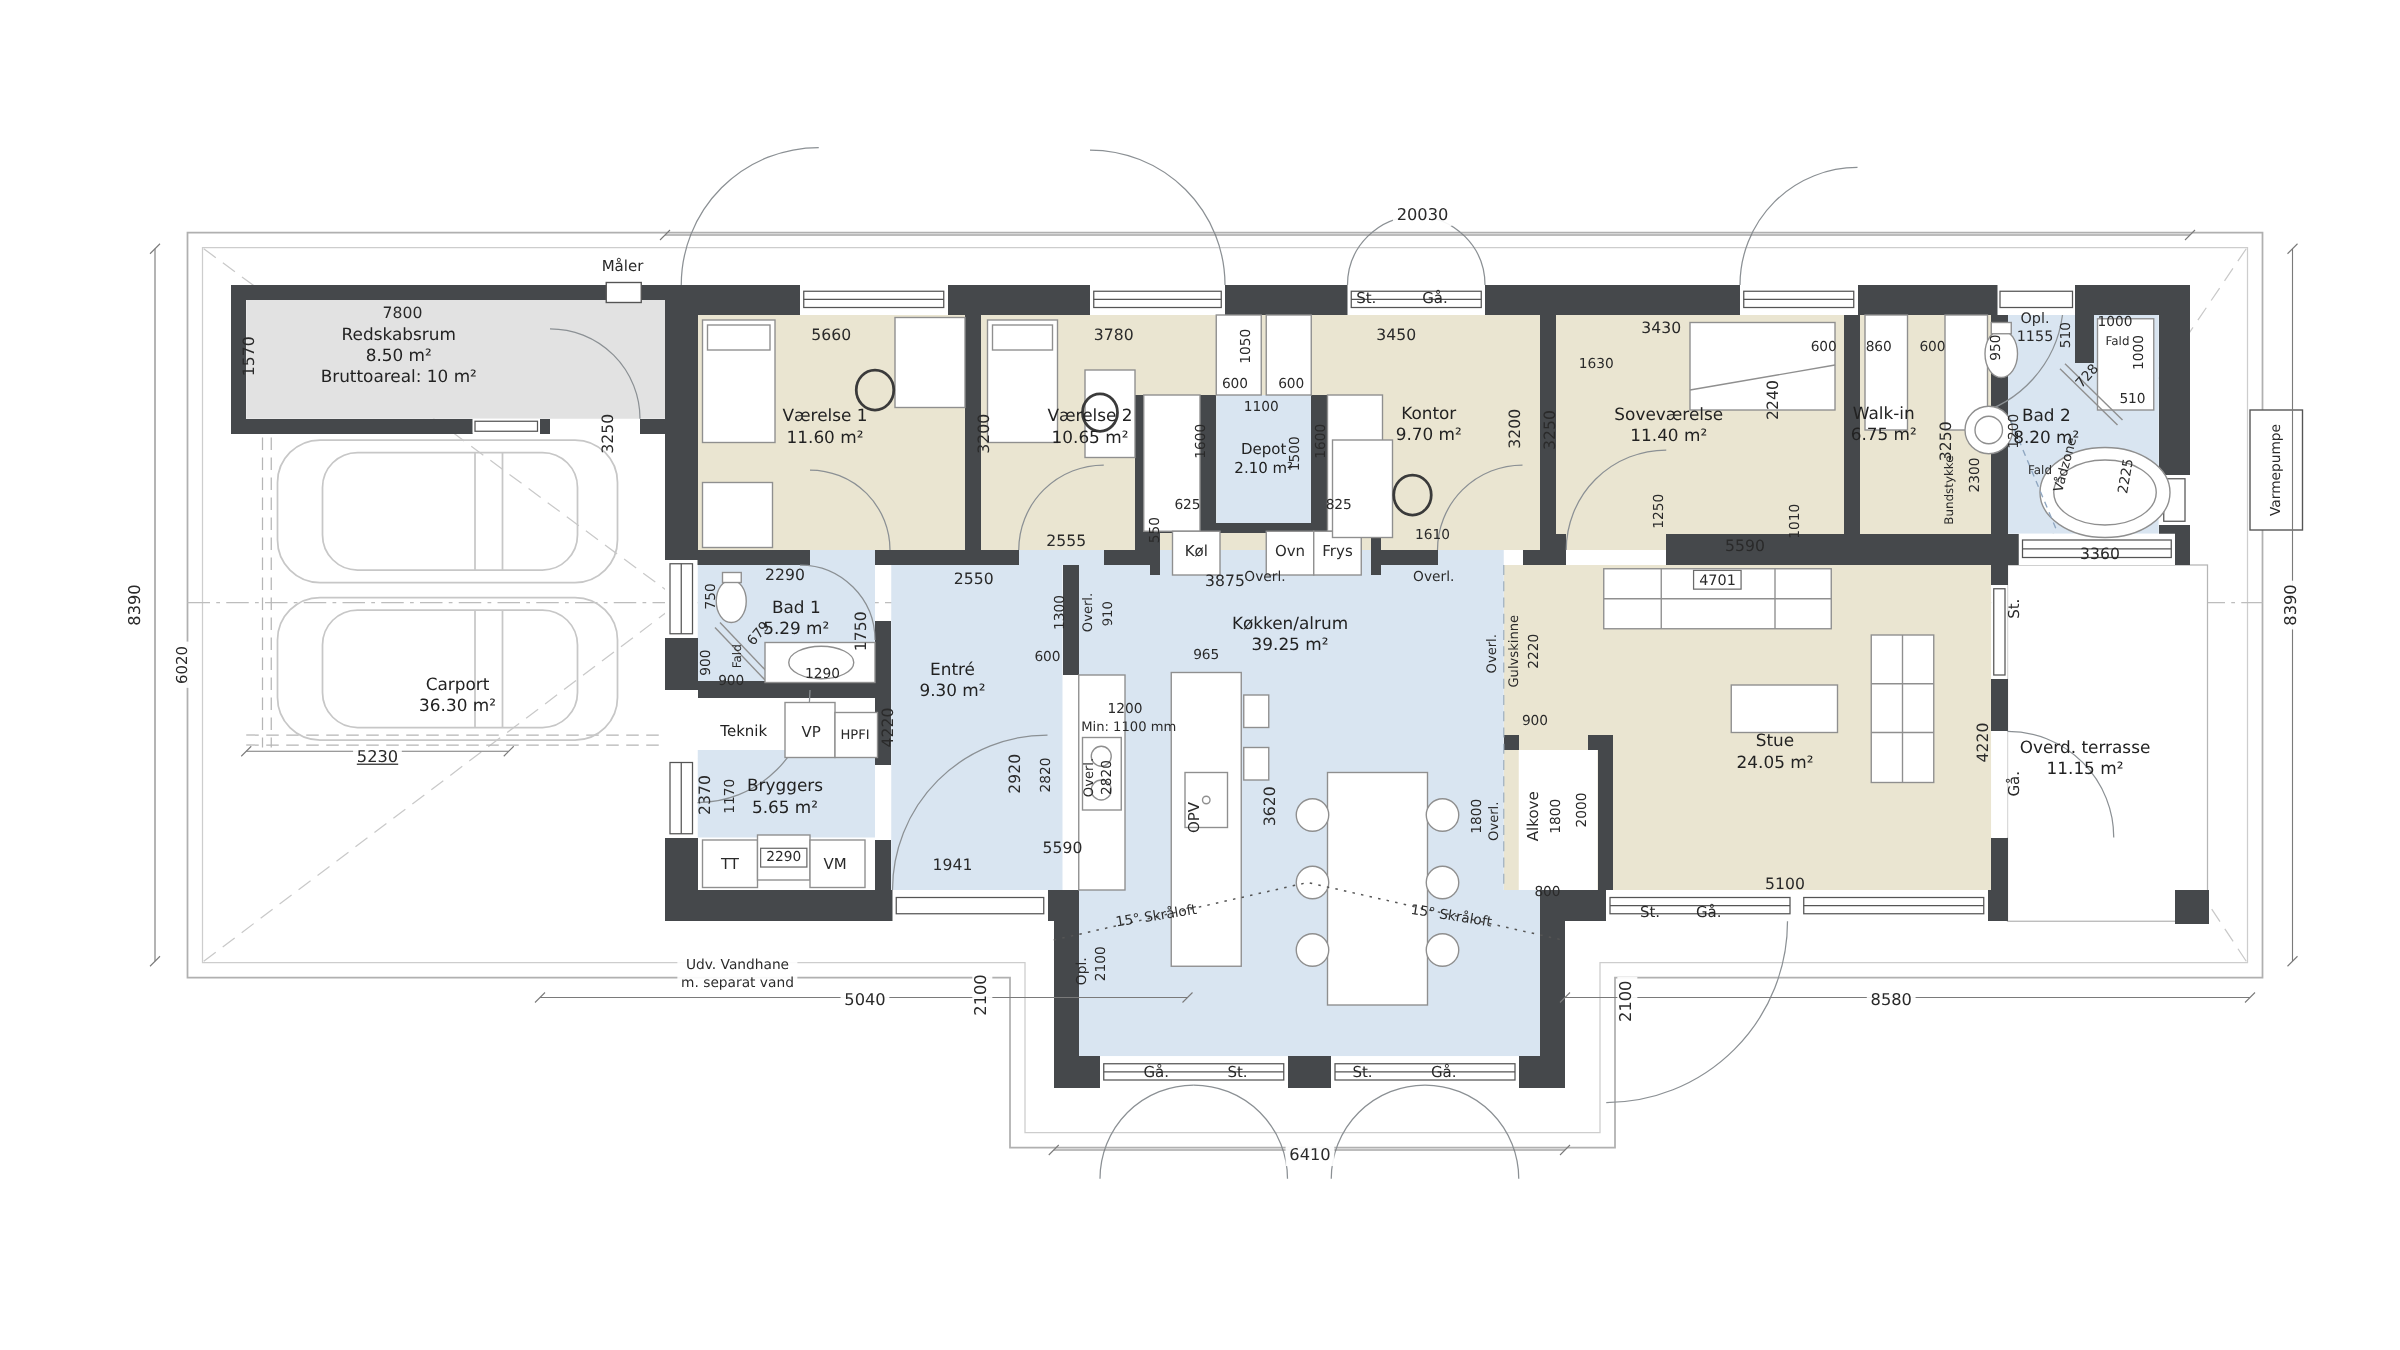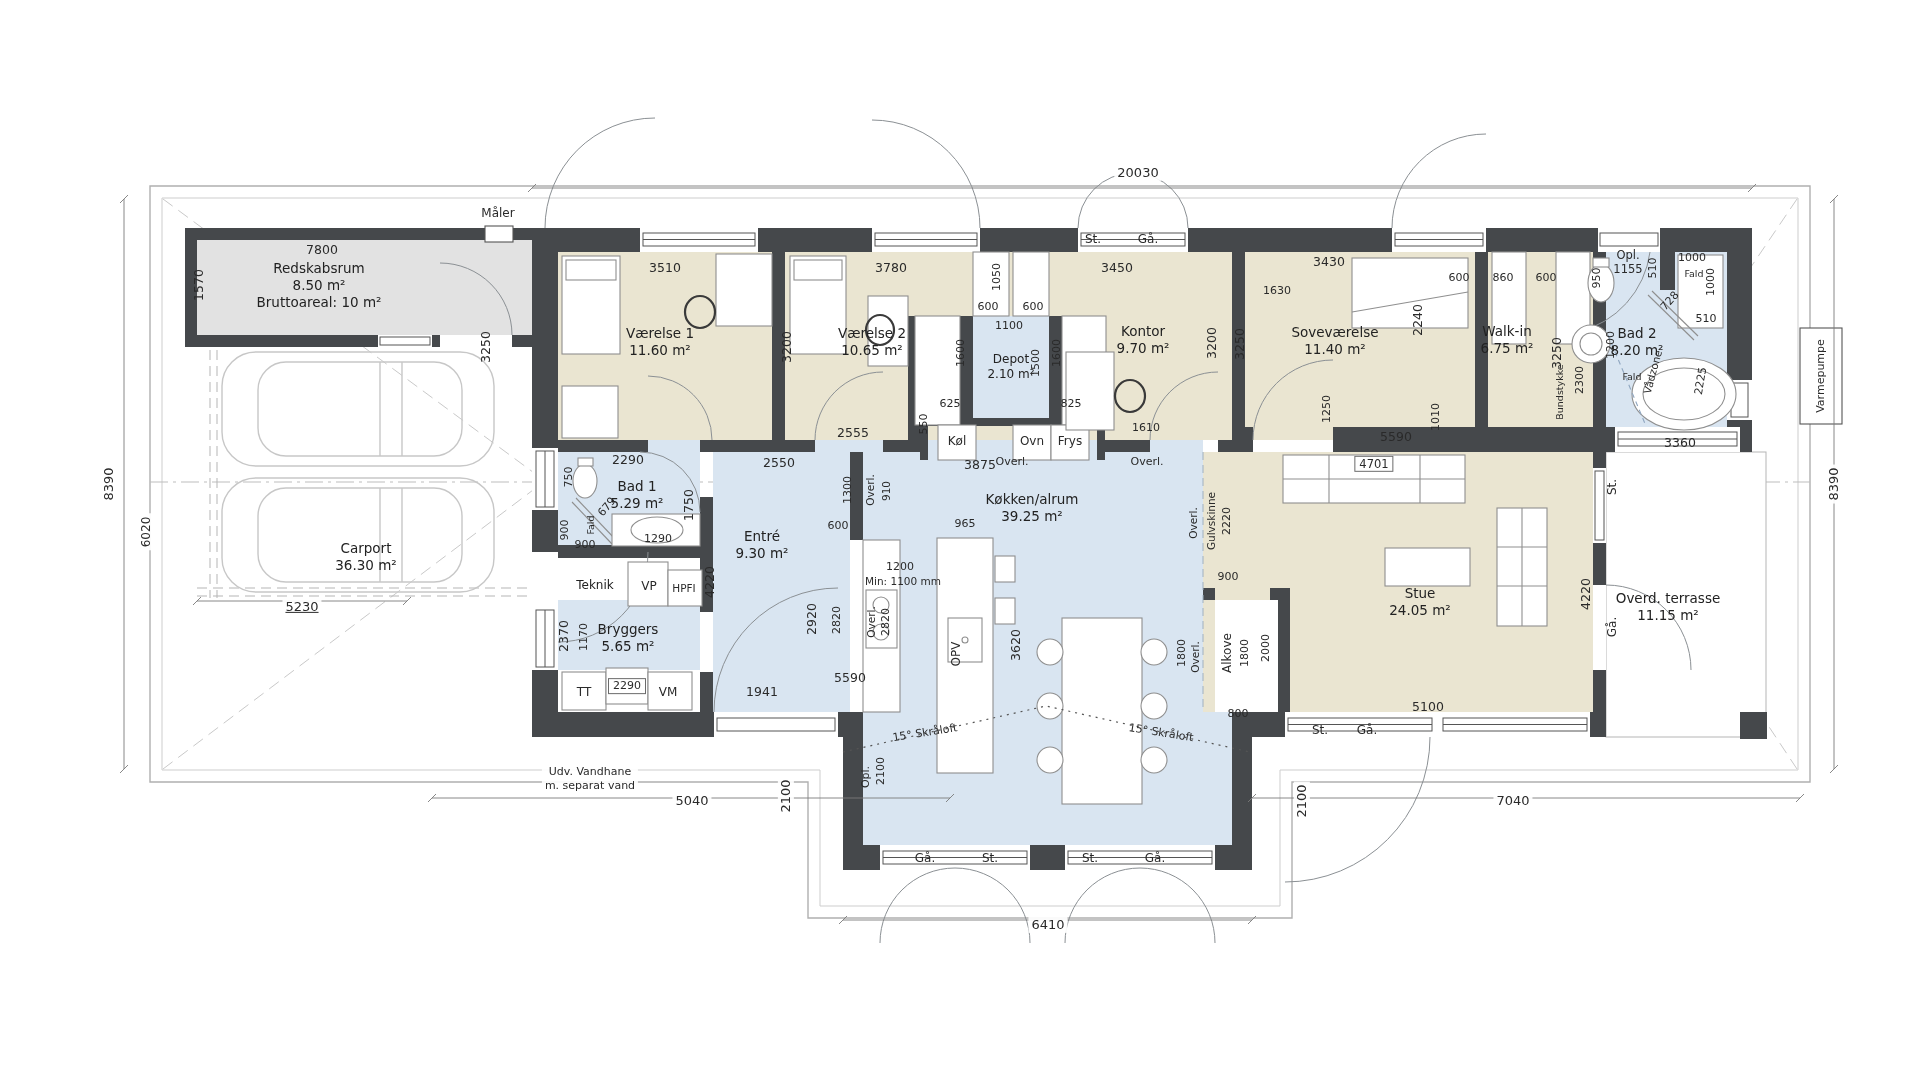--- a/index.html
+++ b/index.html
@@ -414,40 +414,40 @@
       <div class="lbl k-f" style="left: 1070px; top: 441px; --r: 0deg;">Frys</div>
       <div class="lbl k-f" style="left: 956px; top: 654px; --r: -90deg;">OPV</div>
       <div class="lbl k-f" style="left: 1227px; top: 653px; --r: -90deg;">Alkove</div>
       <div class="lbl k-s" style="left: 1138px; top: 173px; --r: 0deg;">20030</div>
       <div class="lbl k-s" style="left: 109px; top: 484px; --r: -90deg;">8390</div>
       <div class="lbl k-s" style="left: 1834px; top: 484px; --r: -90deg;">8390</div>
       <div class="lbl k-s" style="left: 146px; top: 532px; --r: -90deg; font-size: 12px;">6020</div>
       <div class="lbl k-s" style="left: 302px; top: 607px; text-decoration: underline; --r: 0deg;">5230</div>
       <div class="lbl k-s" style="left: 692px; top: 801px; --r: 0deg;">5040</div>
       <div class="lbl k-s" style="left: 1048px; top: 925px; text-align: right; --r: 0deg;">6410</div>
-      <div class="lbl k-s" style="left: 1513px; top: 801px; --r: 0deg;">7040</div>
+      <div class="lbl k-s" style="left: 1513px; top: 801px; --r: 0deg;">8580</div>
       <div class="lbl k-s" style="left: 786px; top: 796px; --r: -90deg;">2100</div>
       <div class="lbl k-s" style="left: 1302px; top: 801px; --r: -90deg;">2100</div>
       <div class="lbl k-s" style="left: 590px; top: 779px; --r: 0deg; font-size: 11px; white-space: pre;">Udv. Vandhane
 m. separat vand</div>
       <div class="lbl k-s" style="left: 1821px; top: 376px; --r: -90deg; font-size: 11px;">Varmepumpe</div>
       <div class="lbl k-s" style="left: 498px; top: 213px; --r: 0deg; font-size: 12px;">Måler</div>
       <div class="lbl k-w" style="left: 1093px; top: 239px; --r: 0deg;">St.</div>
       <div class="lbl k-w" style="left: 1148px; top: 239px; --r: 0deg;">Gå.</div>
       <div class="lbl k-w" style="left: 925px; top: 858px; --r: 0deg;">Gå.</div>
       <div class="lbl k-w" style="left: 990px; top: 858px; --r: 0deg;">St.</div>
       <div class="lbl k-w" style="left: 1090px; top: 858px; --r: 0deg;">St.</div>
       <div class="lbl k-w" style="left: 1155px; top: 858px; --r: 0deg;">Gå.</div>
       <div class="lbl k-w" style="left: 1320px; top: 730px; --r: 0deg;">St.</div>
       <div class="lbl k-w" style="left: 1367px; top: 730px; --r: 0deg;">Gå.</div>
       <div class="lbl k-w" style="left: 1612px; top: 487px; --r: -90deg;">St.</div>
       <div class="lbl k-w" style="left: 1612px; top: 627px; --r: -90deg;">Gå.</div>
       <div class="lbl k-d" style="left: 322px; top: 250px; --r: 0deg;">7800</div>
       <div class="lbl k-d" style="left: 199px; top: 285px; --r: -90deg;">1570</div>
-      <div class="lbl k-d" style="left: 665px; top: 268px; --r: 0deg;">3510</div>
+      <div class="lbl k-d" style="left: 665px; top: 268px; --r: 0deg;">5660</div>
       <div class="lbl k-d" style="left: 486px; top: 347px; --r: -90deg;">3250</div>
       <div class="lbl k-d" style="left: 787px; top: 347px; --r: -90deg;">3200</div>
       <div class="lbl k-d" style="left: 891px; top: 268px; --r: 0deg;">3780</div>
       <div class="lbl k-d" style="left: 853px; top: 433px; --r: 0deg;">2555</div>
       <div class="lbl k-d" style="left: 997px; top: 277px; --r: -90deg; font-size: 11px;">1050</div>
       <div class="lbl k-d" style="left: 988px; top: 307px; --r: 0deg; font-size: 11px;">600</div>
       <div class="lbl k-d" style="left: 1033px; top: 307px; --r: 0deg; font-size: 11px;">600</div>
       <div class="lbl k-d" style="left: 1009px; top: 326px; --r: 0deg; font-size: 11px;">1100</div>
       <div class="lbl k-d" style="left: 961px; top: 353px; --r: -90deg; font-size: 11px;">1600</div>
       <div class="lbl k-d" style="left: 1036px; top: 363px; --r: -90deg; font-size: 11px;">1500</div>

